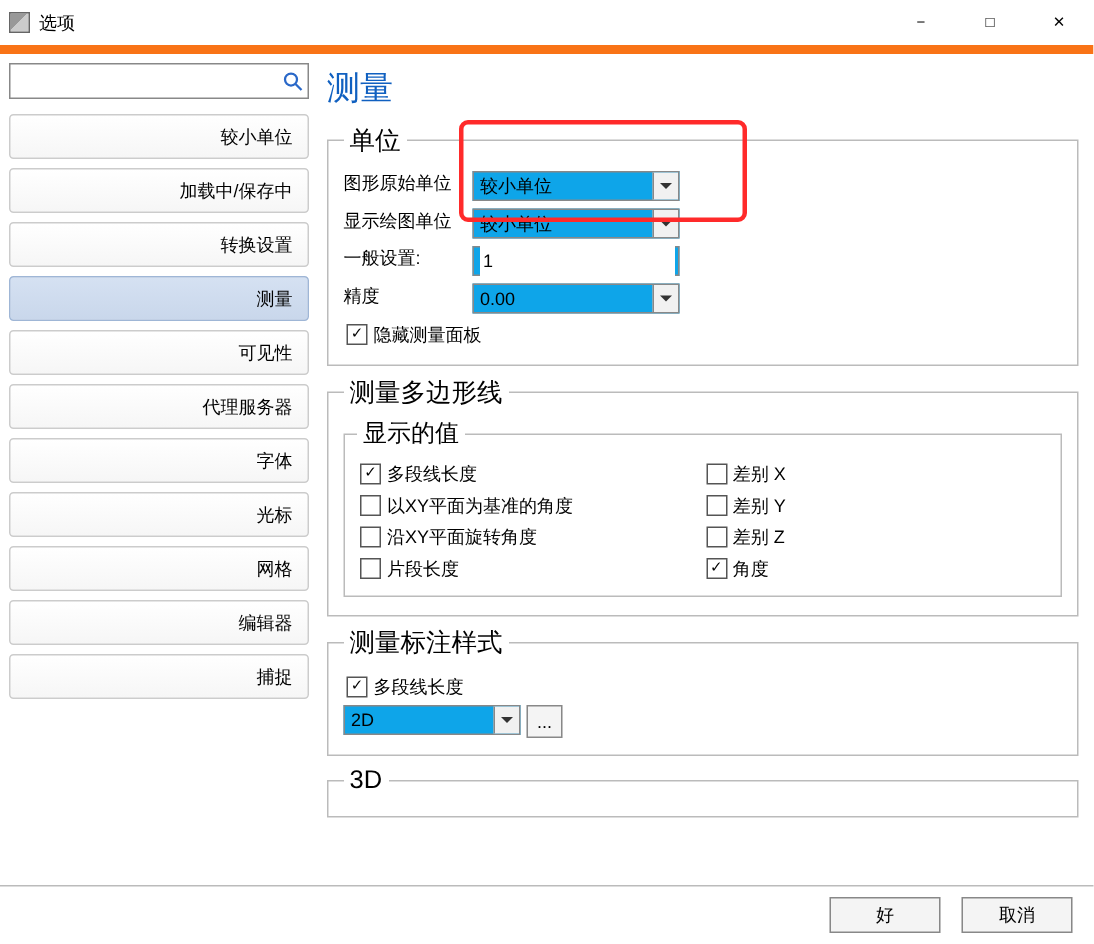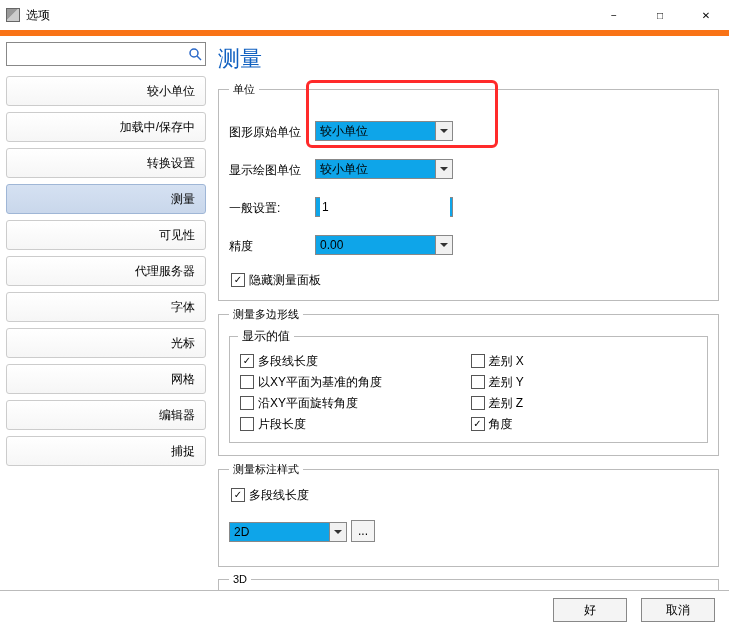--- a/index.html
+++ b/index.html
@@ -89,26 +89,26 @@
   color: #1060c0;
   margin: 4px 0 8px 0;
 }
 fieldset {
   border: 1px solid #bbb;
   margin: 0 0 6px 0;
   padding: 6px 10px 8px 10px;
 }
 fieldset > legend {
   padding: 0 4px;
-  font-size: 11px;
+  font-size: 17px;
 }
 .row {
   display: flex;
-  align-items: flex-end;
-  margin: 16px 0;
+  align-items: flex-start;
+  margin: 3px 0;
   height: 22px;
 }
 .row label {
   width: 86px;
   text-align: left;
 }
 .combo, .txt {
   height: 18px;
   border: 1px solid #888;
   background: #0ea5e9;
@@ -149,21 +149,21 @@
 }
 .cols2 {
   display: flex;
 }
 .cols2 .col { flex: 1; }
 .inner-fieldset {
   border: 1px solid #bbb;
   padding: 4px 8px 6px 8px;
   margin-bottom: 4px;
 }
-.inner-fieldset > legend { font-size: 12px; padding: 0 4px; font-family: Liberation Mono, monospace;}
+.inner-fieldset > legend { font-size: 16px; padding: 0 4px; font-family: Liberation Mono, monospace;}
 .small-btn {
   width: 22px; height: 20px;
   border: 1px solid #888;
   background: #f4f4f4;
   display:flex;align-items:center;justify-content:center;
   margin-left: 4px;
   font-size: 12px;
 }
 .highlight-box {
   position: absolute;

